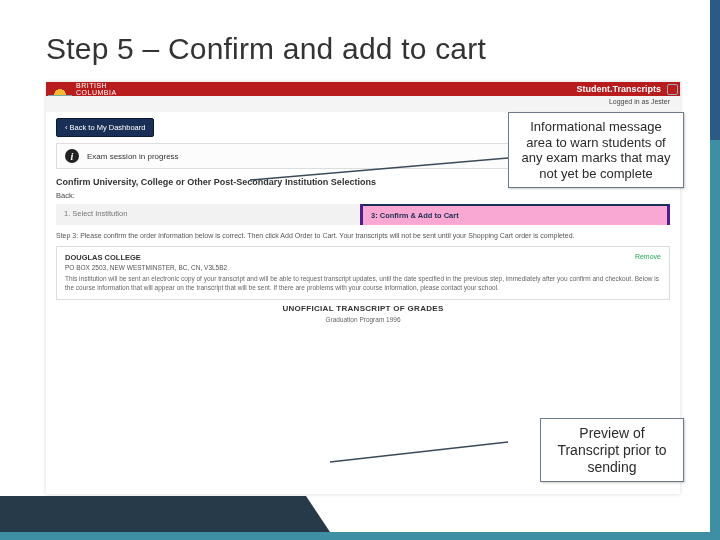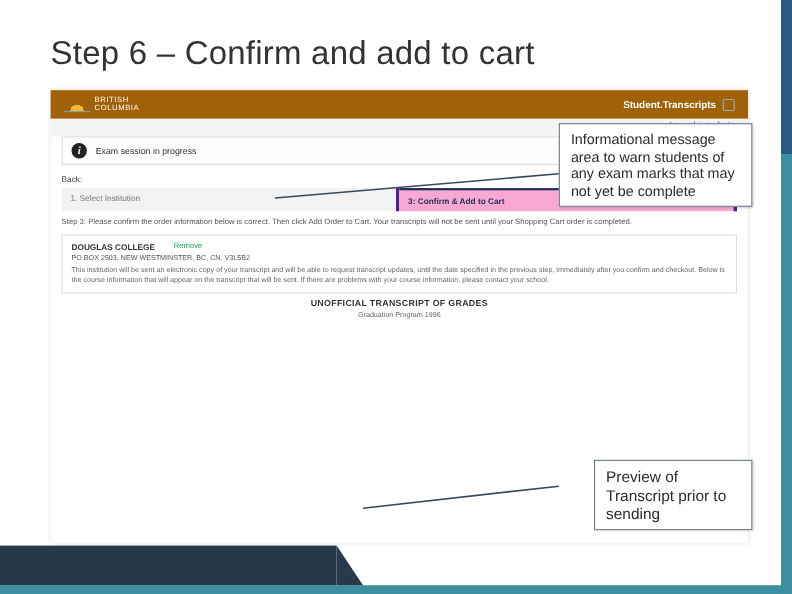--- a/index.html
+++ b/index.html
@@ -8,21 +8,21 @@
 
   .accent-strip { position: absolute; right: 0; top: 0; width: 10px; height: 540px; background: linear-gradient(to bottom, #2b5a82 0, #2b5a82 140px, #3e8fa3 140px, #3e8fa3 540px); }
   .bottom-accent { position: absolute; left: 0; bottom: 0; width: 720px; height: 8px; background: #3e8fa3; }
   .dark-band { position: absolute; left: 0; bottom: 8px; width: 306px; height: 36px; background: #263a4a; }
   .white-tri { position: absolute; left: 306px; bottom: 8px; width: 0; height: 0; border-bottom: 36px solid #263a4a; border-right: 24px solid transparent; }
 
   .title { position: absolute; left: 46px; top: 32px; font-size: 30px; font-weight: 400; color: #333; letter-spacing: .2px; }
 
   .screenshot { position: absolute; left: 46px; top: 82px; width: 634px; height: 412px; background: #fff; box-shadow: 0 0 4px rgba(0,0,0,.15); font-size: 8px; color: #333; }
 
-  .hdr { height: 26px; background: #a16207; display: flex; align-items: center; justify-content: space-between; padding: 0 12px; color: #fff; font-size: 9px; }
+  .hdr { height: 14px; background: #b91c1c; display: flex; align-items: center; justify-content: space-between; padding: 0 2px; color: #fff; font-size: 9px; }
   .hdr .logo { display: flex; align-items: center; gap: 4px; }
   .sunburst { width: 24px; height: 14px; background: radial-gradient(circle at 50% 100%, #f7b733 0 6px, transparent 6px); border-bottom: 1px solid #7aa; }
   .hdr .right { display: flex; align-items: center; gap: 6px; }
   .hdr .icon { width: 11px; height: 11px; border:1px solid #9ab; border-radius:2px; }
 
   .loggedbar { height: 16px; background: #f4f4f4; text-align: right; padding: 2px 10px 0 0; font-size: 7px; color: #444; }
 
   .back-btn { margin: 6px 0 6px 10px; display: inline-block; background: #1a2f55; color: #fff; font-size: 7.5px; padding: 4px 8px; border: 1px solid #0b1a33; border-radius: 2px; }
 
   .info-row { margin: 0 10px 8px 10px; border: 1px solid #ddd; background: #fcfcfc; display: flex; align-items: center; gap: 8px; padding: 5px 8px; }
@@ -31,47 +31,47 @@
   .sect-title { margin: 0 10px; font-size: 9px; font-weight: bold; color: #333; }
   .steps-label { margin: 4px 10px 4px 10px; font-size: 7.5px; color: #444; }
 
   .step-tabs { display: flex; margin: 0 10px; font-size: 7.5px; }
   .step-tab { flex: 1; padding: 5px 8px; background: #f2f2f2; color: #777; border-right: 3px solid #4c1d95; }
   .step-tab.active { background: #f9a8d4; border-top: 2px solid #1a2f55; color: #1a2f55; font-weight: bold; }
 
   .step-desc { margin: 6px 10px; font-size: 7px; color: #555; line-height: 1.3; }
 
   .inst-box { margin: 4px 10px; border: 1px solid #ddd; padding: 6px 8px; }
-  .inst-head { display: flex; justify-content: flex-start; font-size: 7.5px; gap: 17px; }
+  .inst-head { display: flex; justify-content: space-between; font-size: 7.5px; gap: 17px; }
   .inst-name { font-weight: bold; }
   .remove { color: #2a5; font-size: 7px; }
   .inst-addr { font-size: 6.5px; color: #555; margin-top: 2px; }
   .inst-blurb { font-size: 6.5px; color: #666; margin-top: 4px; line-height: 1.35; }
 
   .unoff { text-align: center; font-size: 8px; font-weight: bold; margin-top: 2px; letter-spacing: .3px; }
   .grad { text-align: center; font-size: 6.5px; color: #666; margin-top: 3px; }
 
   
-  .callout { position: absolute; background: #fff; border: 1px solid #6b7a8a; padding: 6px 10px; font-family: "Trebuchet MS", "Comic Sans MS", sans-serif; font-size: 13px; color: #2b2b2b; line-height: 1.2; box-shadow: 1px 1px 2px rgba(0,0,0,.2); margin-left: 36px; }
+  .callout { position: absolute; background: #fff; border: 1px solid #6b7a8a; padding: 6px 10px; font-family: "Trebuchet MS", "Comic Sans MS", sans-serif; font-size: 13px; text-align: center; color: #2b2b2b; line-height: 1.2; box-shadow: 1px 1px 2px rgba(0,0,0,.2); margin-left: 36px; }
   .callout.top { right: 36px; top: 112px; width: 176px; }
   .callout.bot { right: 36px; top: 418px; width: 144px; font-size: 14px; }
 
   svg.pointer { position: absolute; overflow: visible; }
 </style>
 </head>
 <body>
 
 <div class="slide">
 
   <div class="accent-strip"></div>
   <div class="bottom-accent"></div>
   <div class="dark-band"></div>
   <div class="white-tri"></div>
 
-  <div class="title">Step 6 – Confirm and add to cart</div>
+  <div class="title">Step 5 – Confirm and add to cart</div>
 
   <div class="screenshot">
 
     <div class="hdr">
       <div class="logo">
         <div class="sunburst"></div>
         <div>
           <div style="font-size:7px;letter-spacing:.5px">BRITISH</div>
           <div style="font-size:7px;letter-spacing:.5px">COLUMBIA</div>
         </div>
@@ -79,26 +79,28 @@
       <div class="right">
         <span style="font-weight:bold">Student.Transcripts</span>
         <span class="icon"></span>
       </div>
     </div>
 
     <div class="loggedbar">
       <span>Logged in as Jester</span>
     </div>
 
+    <div class="back-btn">‹ Back to My Dashboard</div>
 
     <div class="info-row">
       <div class="info-i">i</div>
       <div>Exam session in progress</div>
     </div>
 
+    <div class="sect-title">Confirm University, College or Other Post-Secondary Institution Selections</div>
     <div class="steps-label">Back:</div>
 
     <div class="step-tabs">
       <div class="step-tab">1. Select Institution</div>
       <div class="step-tab active">3: Confirm &amp; Add to Cart</div>
     </div>
 
     <div class="step-desc">Step 3: Please confirm the order information below is correct. Then click Add Order to Cart. Your transcripts will not be sent until your Shopping Cart order is completed.</div>
 
     <div class="inst-box">

